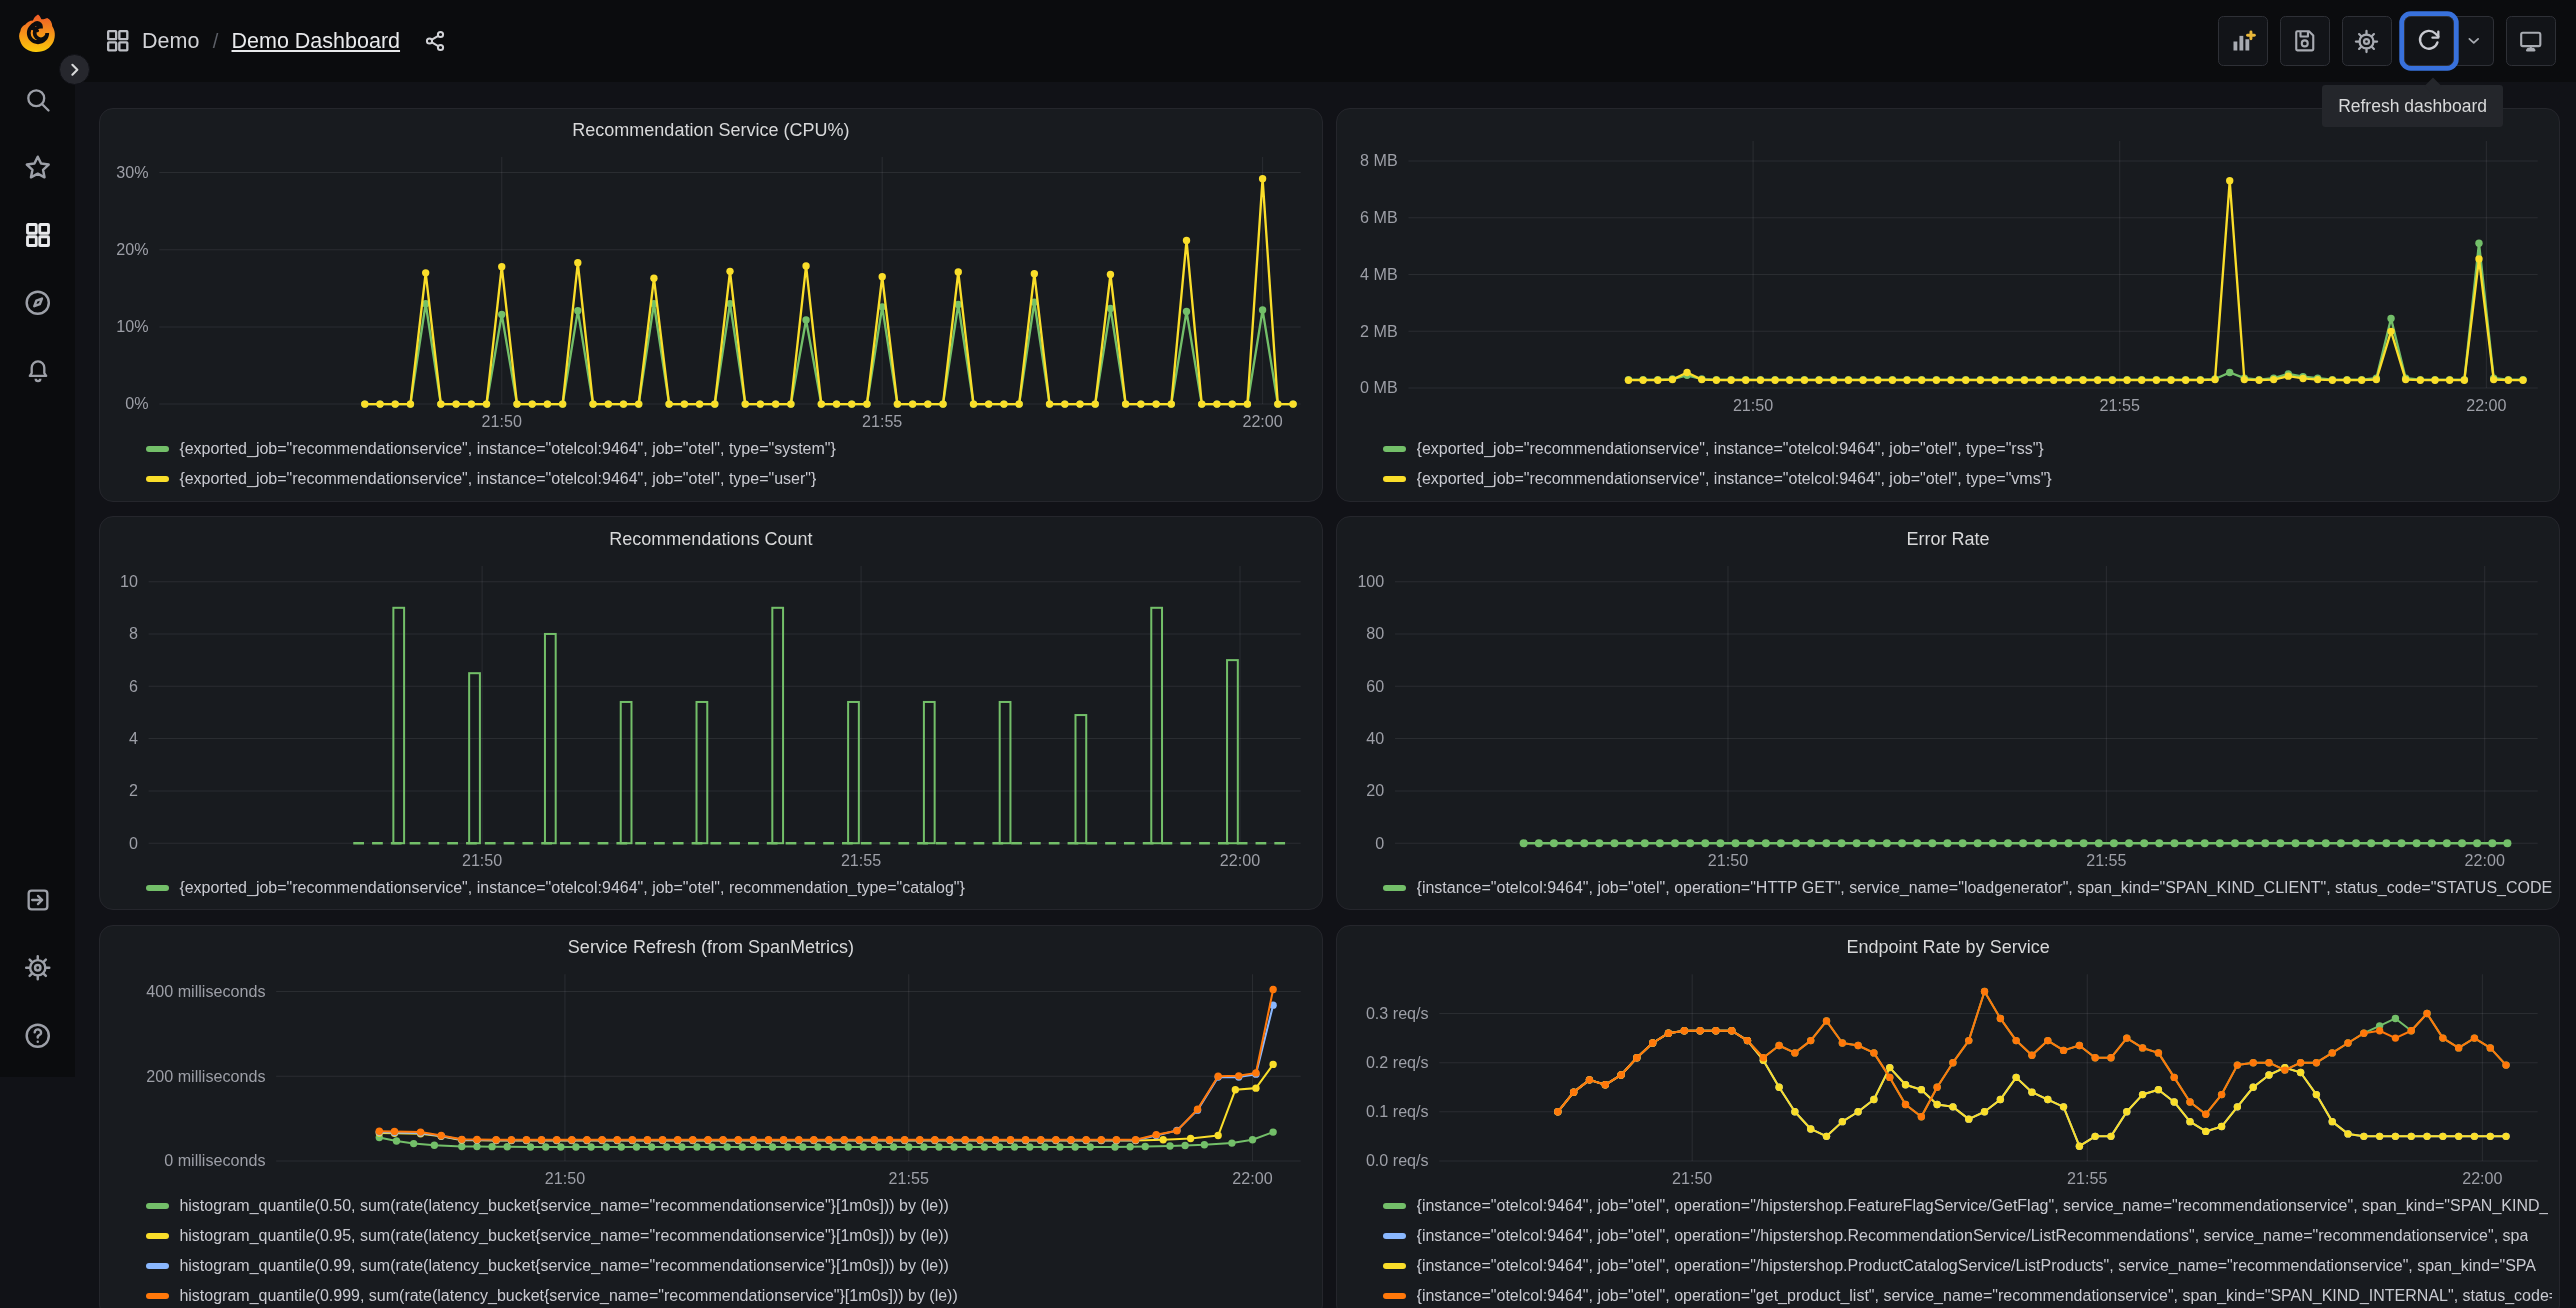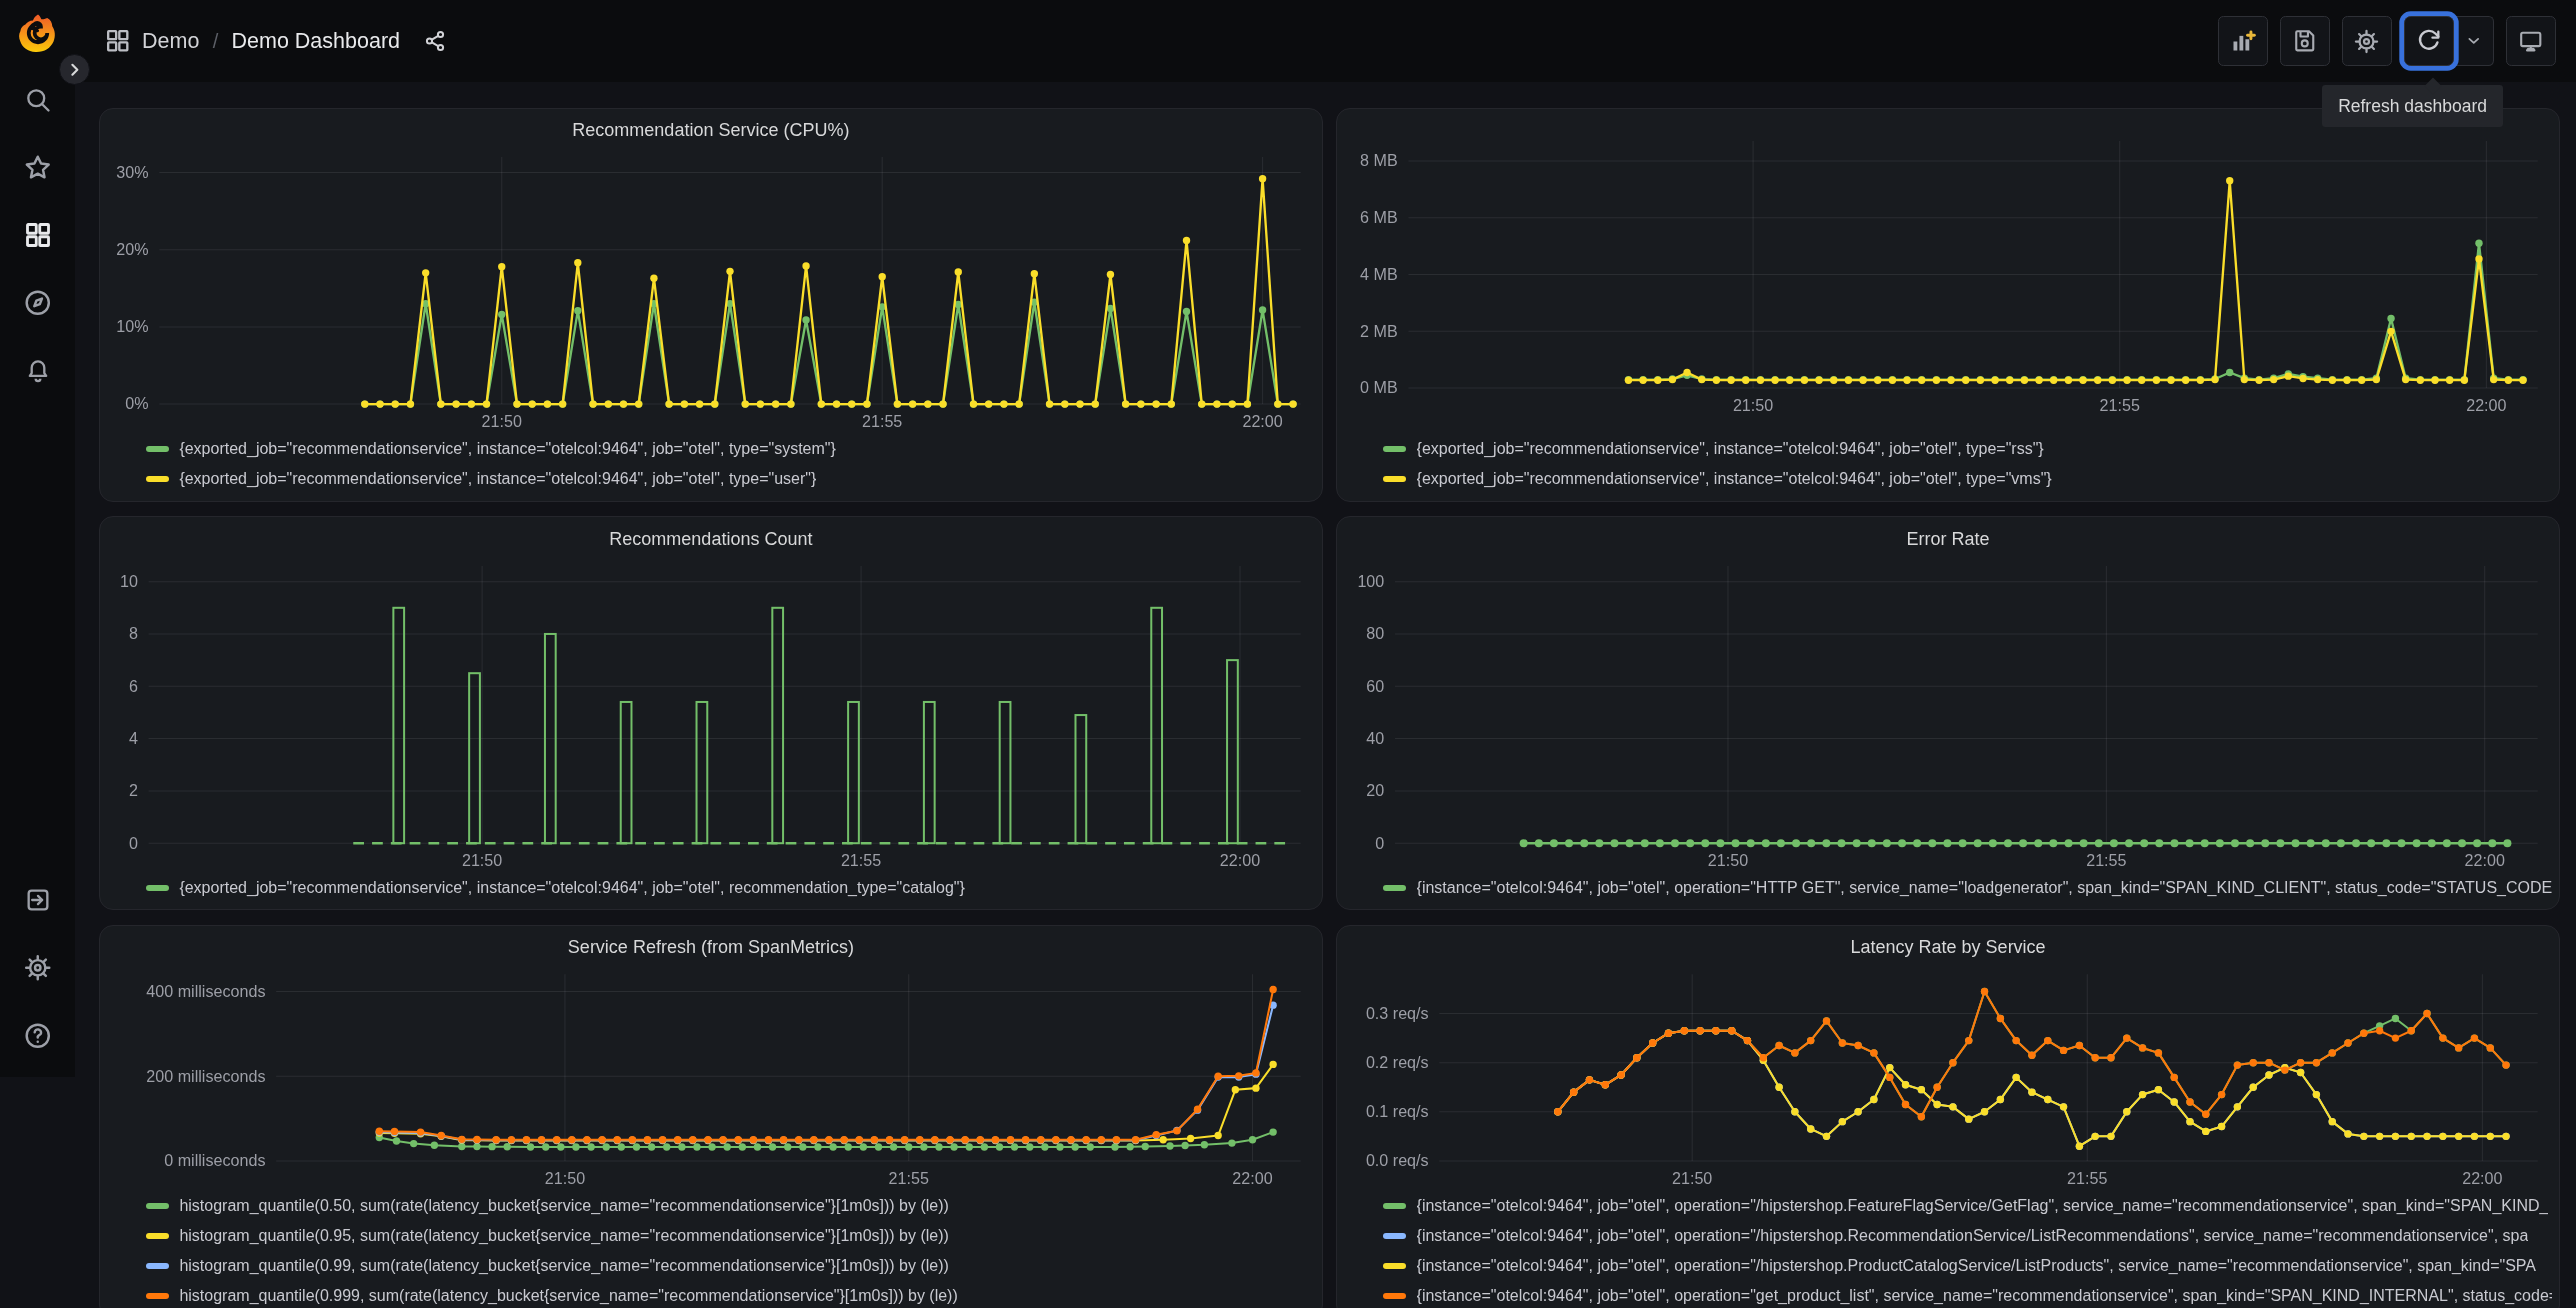--- a/index.html
+++ b/index.html
@@ -18,21 +18,21 @@
     background:#26272d;border:1.3px solid #111217;color:#d8d9da;display:flex;align-items:center;
     justify-content:center;z-index:9;cursor:pointer;}
   
   .main{flex:1;display:flex;flex-direction:column;min-width:0;}
   .header{height:82px;background:#0b0c0e;display:flex;align-items:center;position:relative;
     padding:0 20px 0 29.5px;}
   .crumбs{display:flex;align-items:center;gap:12px;}
   .crumb-grid-icon{color:#bcbec4;display:flex;}
   .crumb{font-size:21.5px;color:#d2d3d7;cursor:pointer;}
   .crumb-sep{font-size:20px;color:#5c5f66;margin:0 1.3px;}
-  .crumb-title{font-size:21.5px;color:#e9eaec;font-weight:500;}
+  .crumb-title{font-size:21.5px;color:#e9eaec;font-weight:500;text-decoration:underline;}
   .share-icon{color:#d2d3d7;margin-left:10.7px;display:flex;cursor:pointer;}
   .toolbar{margin-left:auto;display:flex;align-items:center;gap:12px;}
   .tbtn{width:50px;height:50px;border-radius:5.4px;background:#121418;border:1.3px solid #2e3036;
     color:#a8abb2;display:flex;align-items:center;justify-content:center;cursor:pointer;}
   .tgroup{height:50px;border-radius:5.4px;border:1.3px solid #2e3036;background:#121418;
     display:flex;align-items:center;color:#a8abb2;}
   .tp-main{display:flex;align-items:center;gap:10.7px;padding:0 14.8px;cursor:pointer;}
   .tp-label{font-size:18px;color:#d5d6d9;white-space:nowrap;}
   .tdivider{width:1.3px;height:50px;background:#2e3036;}
   .tp-zoom{width:48px;height:50px;display:flex;align-items:center;justify-content:center;cursor:pointer;}
@@ -921,21 +921,21 @@
               <span class="swatch" style="background: rgb(138, 184, 255);"></span>
               <span class="legend-label">histogram_quantile(0.99, sum(rate(latency_bucket{service_name="recommendationservice"}[1m0s])) by (le))</span>
             </div>
             <div class="legend-row">
               <span class="swatch" style="background: rgb(255, 120, 10);"></span>
               <span class="legend-label">histogram_quantile(0.999, sum(rate(latency_bucket{service_name="recommendationservice"}[1m0s])) by (le))</span>
             </div>
           </div>
         </div>
         <div class="panel">
-          <div class="panel-title">Latency Rate by Service</div>
+          <div class="panel-title">Endpoint Rate by Service</div>
           <svg class="chart" viewBox="0 0 1800 336">
             <line x1="518.6330935251801" x2="518.6330935251801" y1="16" y2="294" stroke="rgba(204,204,220,0.10)" stroke-width="1.5"></line>
             <text x="518.6330935251801" y="328" fill="#9d9fa7" font-size="24" text-anchor="middle">21:50</text>
             <line x1="1107.1223021582732" x2="1107.1223021582732" y1="16" y2="294" stroke="rgba(204,204,220,0.10)" stroke-width="1.5"></line>
             <text x="1107.1223021582732" y="328" fill="#9d9fa7" font-size="24" text-anchor="middle">21:55</text>
             <line x1="1695.6115107913668" x2="1695.6115107913668" y1="16" y2="294" stroke="rgba(204,204,220,0.10)" stroke-width="1.5"></line>
             <text x="1695.6115107913668" y="328" fill="#9d9fa7" font-size="24" text-anchor="middle">22:00</text>
             <line x1="142" x2="1778" y1="294" y2="294" stroke="rgba(204,204,220,0.10)" stroke-width="1.5"></line>
             <text x="126" y="302" fill="#9d9fa7" font-size="24" text-anchor="end">0.0 req/s</text>
             <line x1="142" x2="1778" y1="220.84210526315792" y2="220.84210526315792" stroke="rgba(204,204,220,0.10)" stroke-width="1.5"></line>

